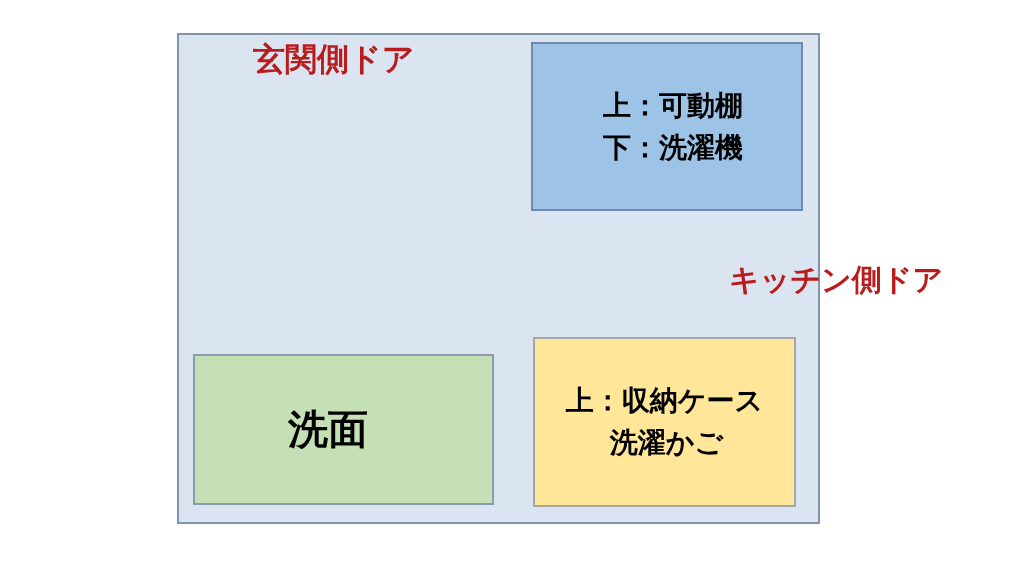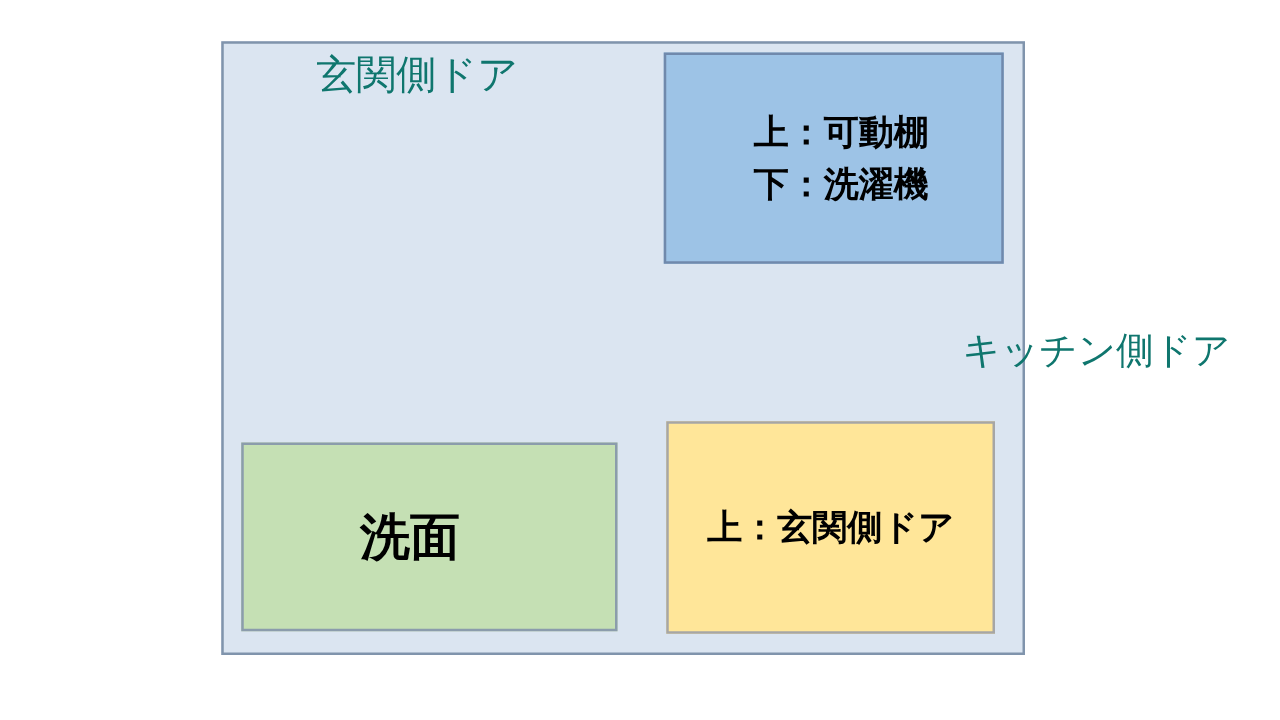--- a/index.html
+++ b/index.html
@@ -21,36 +21,36 @@
     left: 177px;
     top: 33px;
     width: 643px;
     height: 491px;
     background: #dbe5f1;
     border: 2px solid #8094ac;
     box-sizing: border-box;
   }
   .outside-label {
     position: absolute;
-    font-weight: 400;
+    font-weight: 700;
     white-space: nowrap;
-    color: #0f766e;
+    color: #b91c1c;
   }
   .label-entrance {
     left: 253px;
     top: 38px;
     font-size: 32px;
   }
   .label-bath {
     left: 52px;
     top: 248px;
     font-size: 32px;
   }
   .label-kitchen {
-    left: 770px;
+    left: 729px;
     top: 260px;
     font-size: 30px;
   }
   .zone {
     position: absolute;
     box-sizing: border-box;
     display: flex;
     align-items: center;
     font-weight: 700;
   }
@@ -112,17 +112,18 @@
       <div>下：洗濯機</div>
     </div>
   </div>
 
   <div class="zone zone-washbasin">
     <span>洗面</span>
   </div>
 
   <div class="zone zone-dryer">
     <div class="zone-lines">
-      <div>上：玄関側ドア</div>
+      <div>上：収納ケース</div>
+      <div class="zone-line-indent">洗濯かご</div>
     </div>
   </div>
 
 </div>
 
 </body></html>

